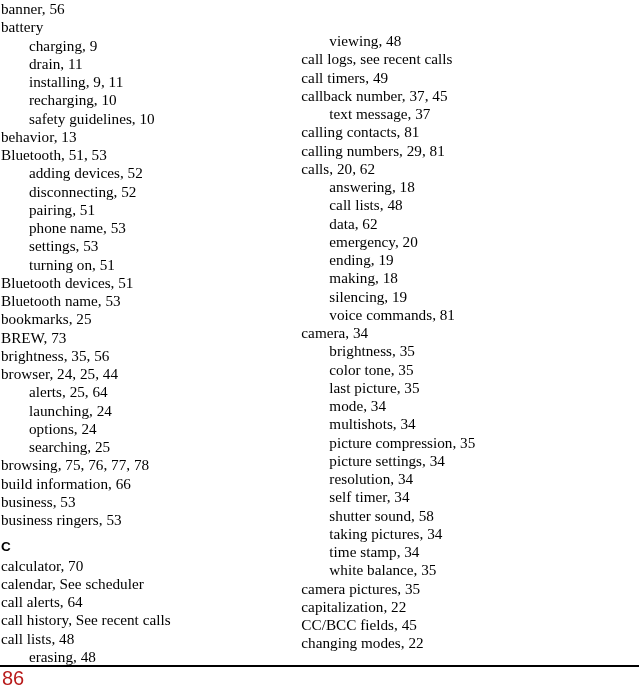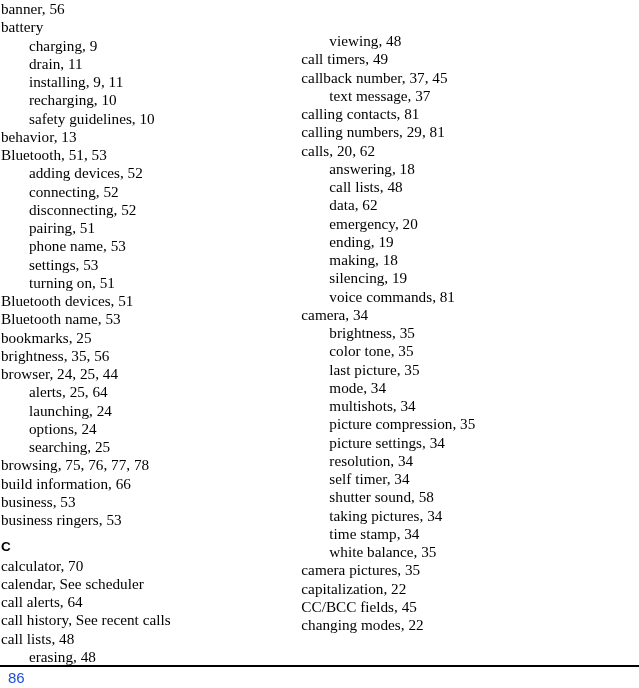--- a/index.html
+++ b/index.html
@@ -72,56 +72,56 @@
     position: absolute;
     left: 0;
     top: 665px;
     width: 639px;
     height: 0;
     border-top: 2px solid #000000;
   }
 
   .folio {
     position: absolute;
-    left: 8px;
+    left: 2px;
     top: 669px;
     font-family: "Liberation Sans", "DejaVu Sans", sans-serif;
-    font-size: 15px;
+    font-size: 20px;
     line-height: 18px;
     font-weight: 400;
-    color: #1d4ed8;
+    color: #b91c1c;
     white-space: nowrap;
   }
 </style>
 </head>
 <body>
 
 <div id="page">
 
   <div class="columns">
     <div class="column left" id="col-left">
         <div class="idx-line lvl1">banner, 56</div>
         <div class="idx-line lvl1">battery</div>
         <div class="idx-line lvl2">charging, 9</div>
         <div class="idx-line lvl2">drain, 11</div>
         <div class="idx-line lvl2">installing, 9, 11</div>
         <div class="idx-line lvl2">recharging, 10</div>
         <div class="idx-line lvl2">safety guidelines, 10</div>
         <div class="idx-line lvl1">behavior, 13</div>
         <div class="idx-line lvl1">Bluetooth, 51, 53</div>
         <div class="idx-line lvl2">adding devices, 52</div>
-        <div class="idx-line lvl2">connecting, 52</div>
         <div class="idx-line lvl2">disconnecting, 52</div>
         <div class="idx-line lvl2">pairing, 51</div>
         <div class="idx-line lvl2">phone name, 53</div>
         <div class="idx-line lvl2">settings, 53</div>
         <div class="idx-line lvl2">turning on, 51</div>
         <div class="idx-line lvl1">Bluetooth devices, 51</div>
         <div class="idx-line lvl1">Bluetooth name, 53</div>
         <div class="idx-line lvl1">bookmarks, 25</div>
+        <div class="idx-line lvl1">BREW, 73</div>
         <div class="idx-line lvl1">brightness, 35, 56</div>
         <div class="idx-line lvl1">browser, 24, 25, 44</div>
         <div class="idx-line lvl2">alerts, 25, 64</div>
         <div class="idx-line lvl2">launching, 24</div>
         <div class="idx-line lvl2">options, 24</div>
         <div class="idx-line lvl2">searching, 25</div>
         <div class="idx-line lvl1">browsing, 75, 76, 77, 78</div>
         <div class="idx-line lvl1">build information, 66</div>
         <div class="idx-line lvl1">business, 53</div>
         <div class="idx-line lvl1">business ringers, 53</div>
@@ -129,20 +129,21 @@
         <div class="section-head">C</div>
         <div class="idx-line lvl1">calculator, 70</div>
         <div class="idx-line lvl1">calendar, See scheduler</div>
         <div class="idx-line lvl1">call alerts, 64</div>
         <div class="idx-line lvl1">call history, See recent calls</div>
         <div class="idx-line lvl1">call lists, 48</div>
         <div class="idx-line lvl2">erasing, 48</div>
       </div>
     <div class="column right" id="col-right">
         <div class="idx-line lvl2">viewing, 48</div>
+        <div class="idx-line lvl1">call logs, see recent calls</div>
         <div class="idx-line lvl1">call timers, 49</div>
         <div class="idx-line lvl1">callback number, 37, 45</div>
         <div class="idx-line lvl2">text message, 37</div>
         <div class="idx-line lvl1">calling contacts, 81</div>
         <div class="idx-line lvl1">calling numbers, 29, 81</div>
         <div class="idx-line lvl1">calls, 20, 62</div>
         <div class="idx-line lvl2">answering, 18</div>
         <div class="idx-line lvl2">call lists, 48</div>
         <div class="idx-line lvl2">data, 62</div>
         <div class="idx-line lvl2">emergency, 20</div>

